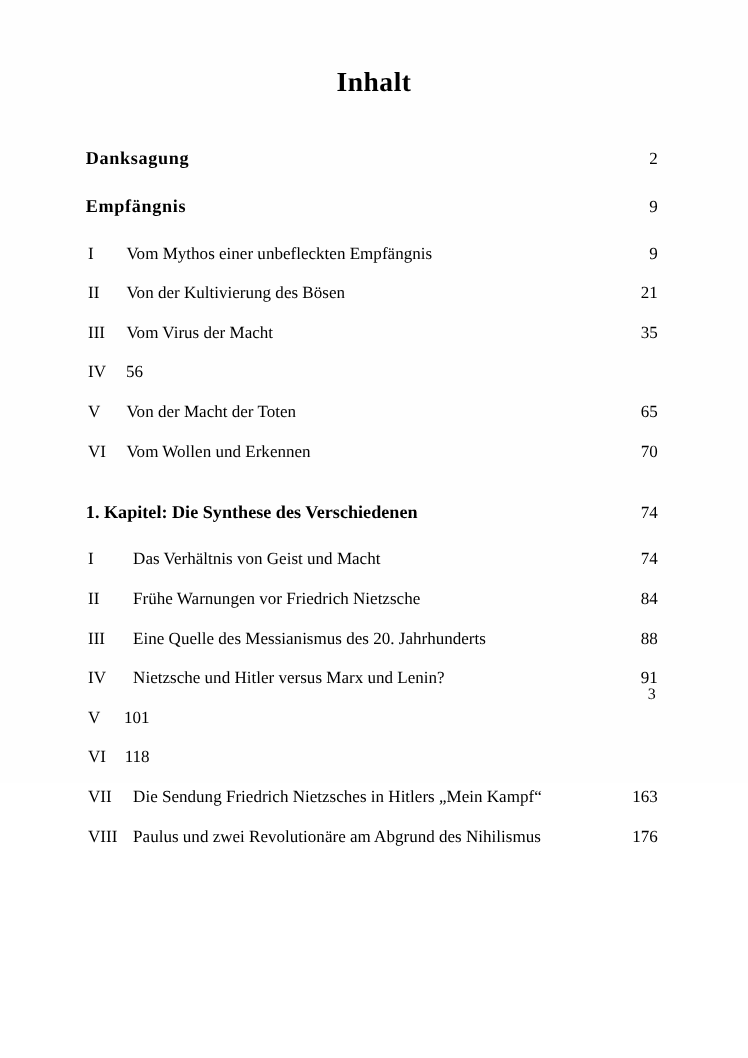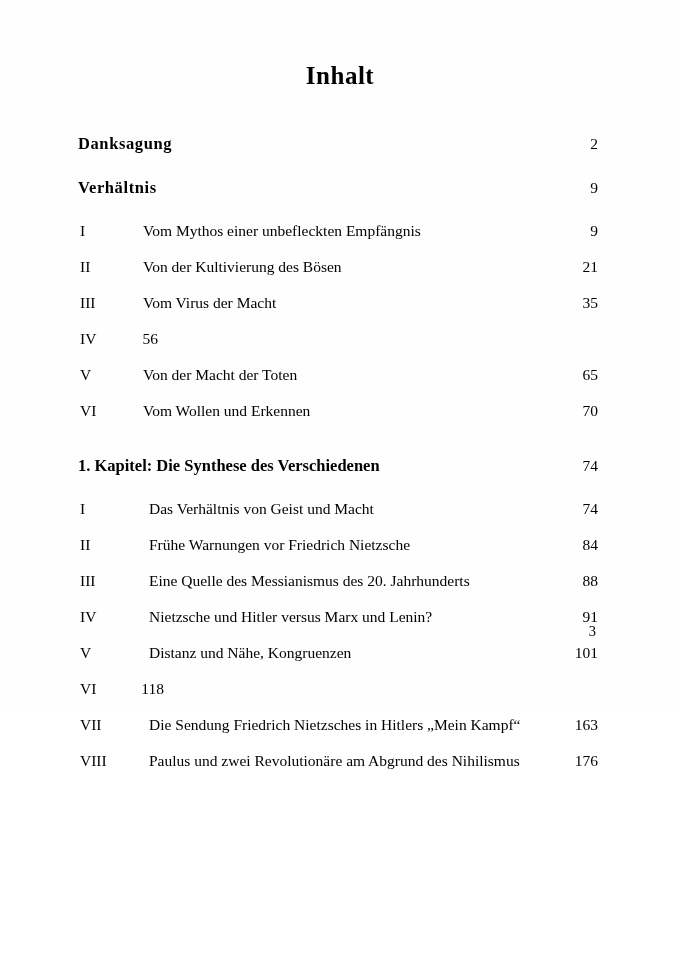--- a/index.html
+++ b/index.html
@@ -34,21 +34,20 @@
   }
   .toc {
     margin-top: 44px;
     padding-left: 78px;
     padding-right: 82px;
   }
   .row {
     display: flex;
     align-items: baseline;
     width: 100%;
-    gap: 28px;
   }
   .row.level-head {
     margin-top: 0;
     margin-bottom: 24px;
   }
   .row.level-sub {
     margin-bottom: 18px;
   }
   .head-label {
     font-weight: bold;
@@ -102,21 +101,21 @@
 
   <div class="toc">
 
     <div class="row level-head">
       <span class="head-label">Danksagung</span>
       <span class="page-no">2</span>
     </div>
 
 
     <div class="row level-head">
-      <span class="head-label">Verhältnis</span>
+      <span class="head-label">Empfängnis</span>
       <span class="page-no">9</span>
     </div>
 
     <div class="row level-sub">
       <span class="num-col">I</span>
       <span class="sub-label">Vom Mythos einer unbefleckten Empfängnis</span>
       <span class="page-no">9</span>
     </div>
 
     <div class="row level-sub">
@@ -174,21 +173,20 @@
     </div>
 
     <div class="row level-sub">
       <span class="num-col wide">IV</span>
       <span class="sub-label">Nietzsche und Hitler versus Marx und Lenin?</span>
       <span class="page-no">91</span>
     </div>
 
     <div class="row level-sub">
       <span class="num-col wide">V</span>
-      <span class="sub-label">Distanz und Nähe, Kongruenzen</span>
       <span class="page-no">101</span>
     </div>
 
     <div class="row level-sub">
       <span class="num-col wide">VI</span>
       <span class="page-no">118</span>
     </div>
 
     <div class="row level-sub">
       <span class="num-col wide">VII</span>

